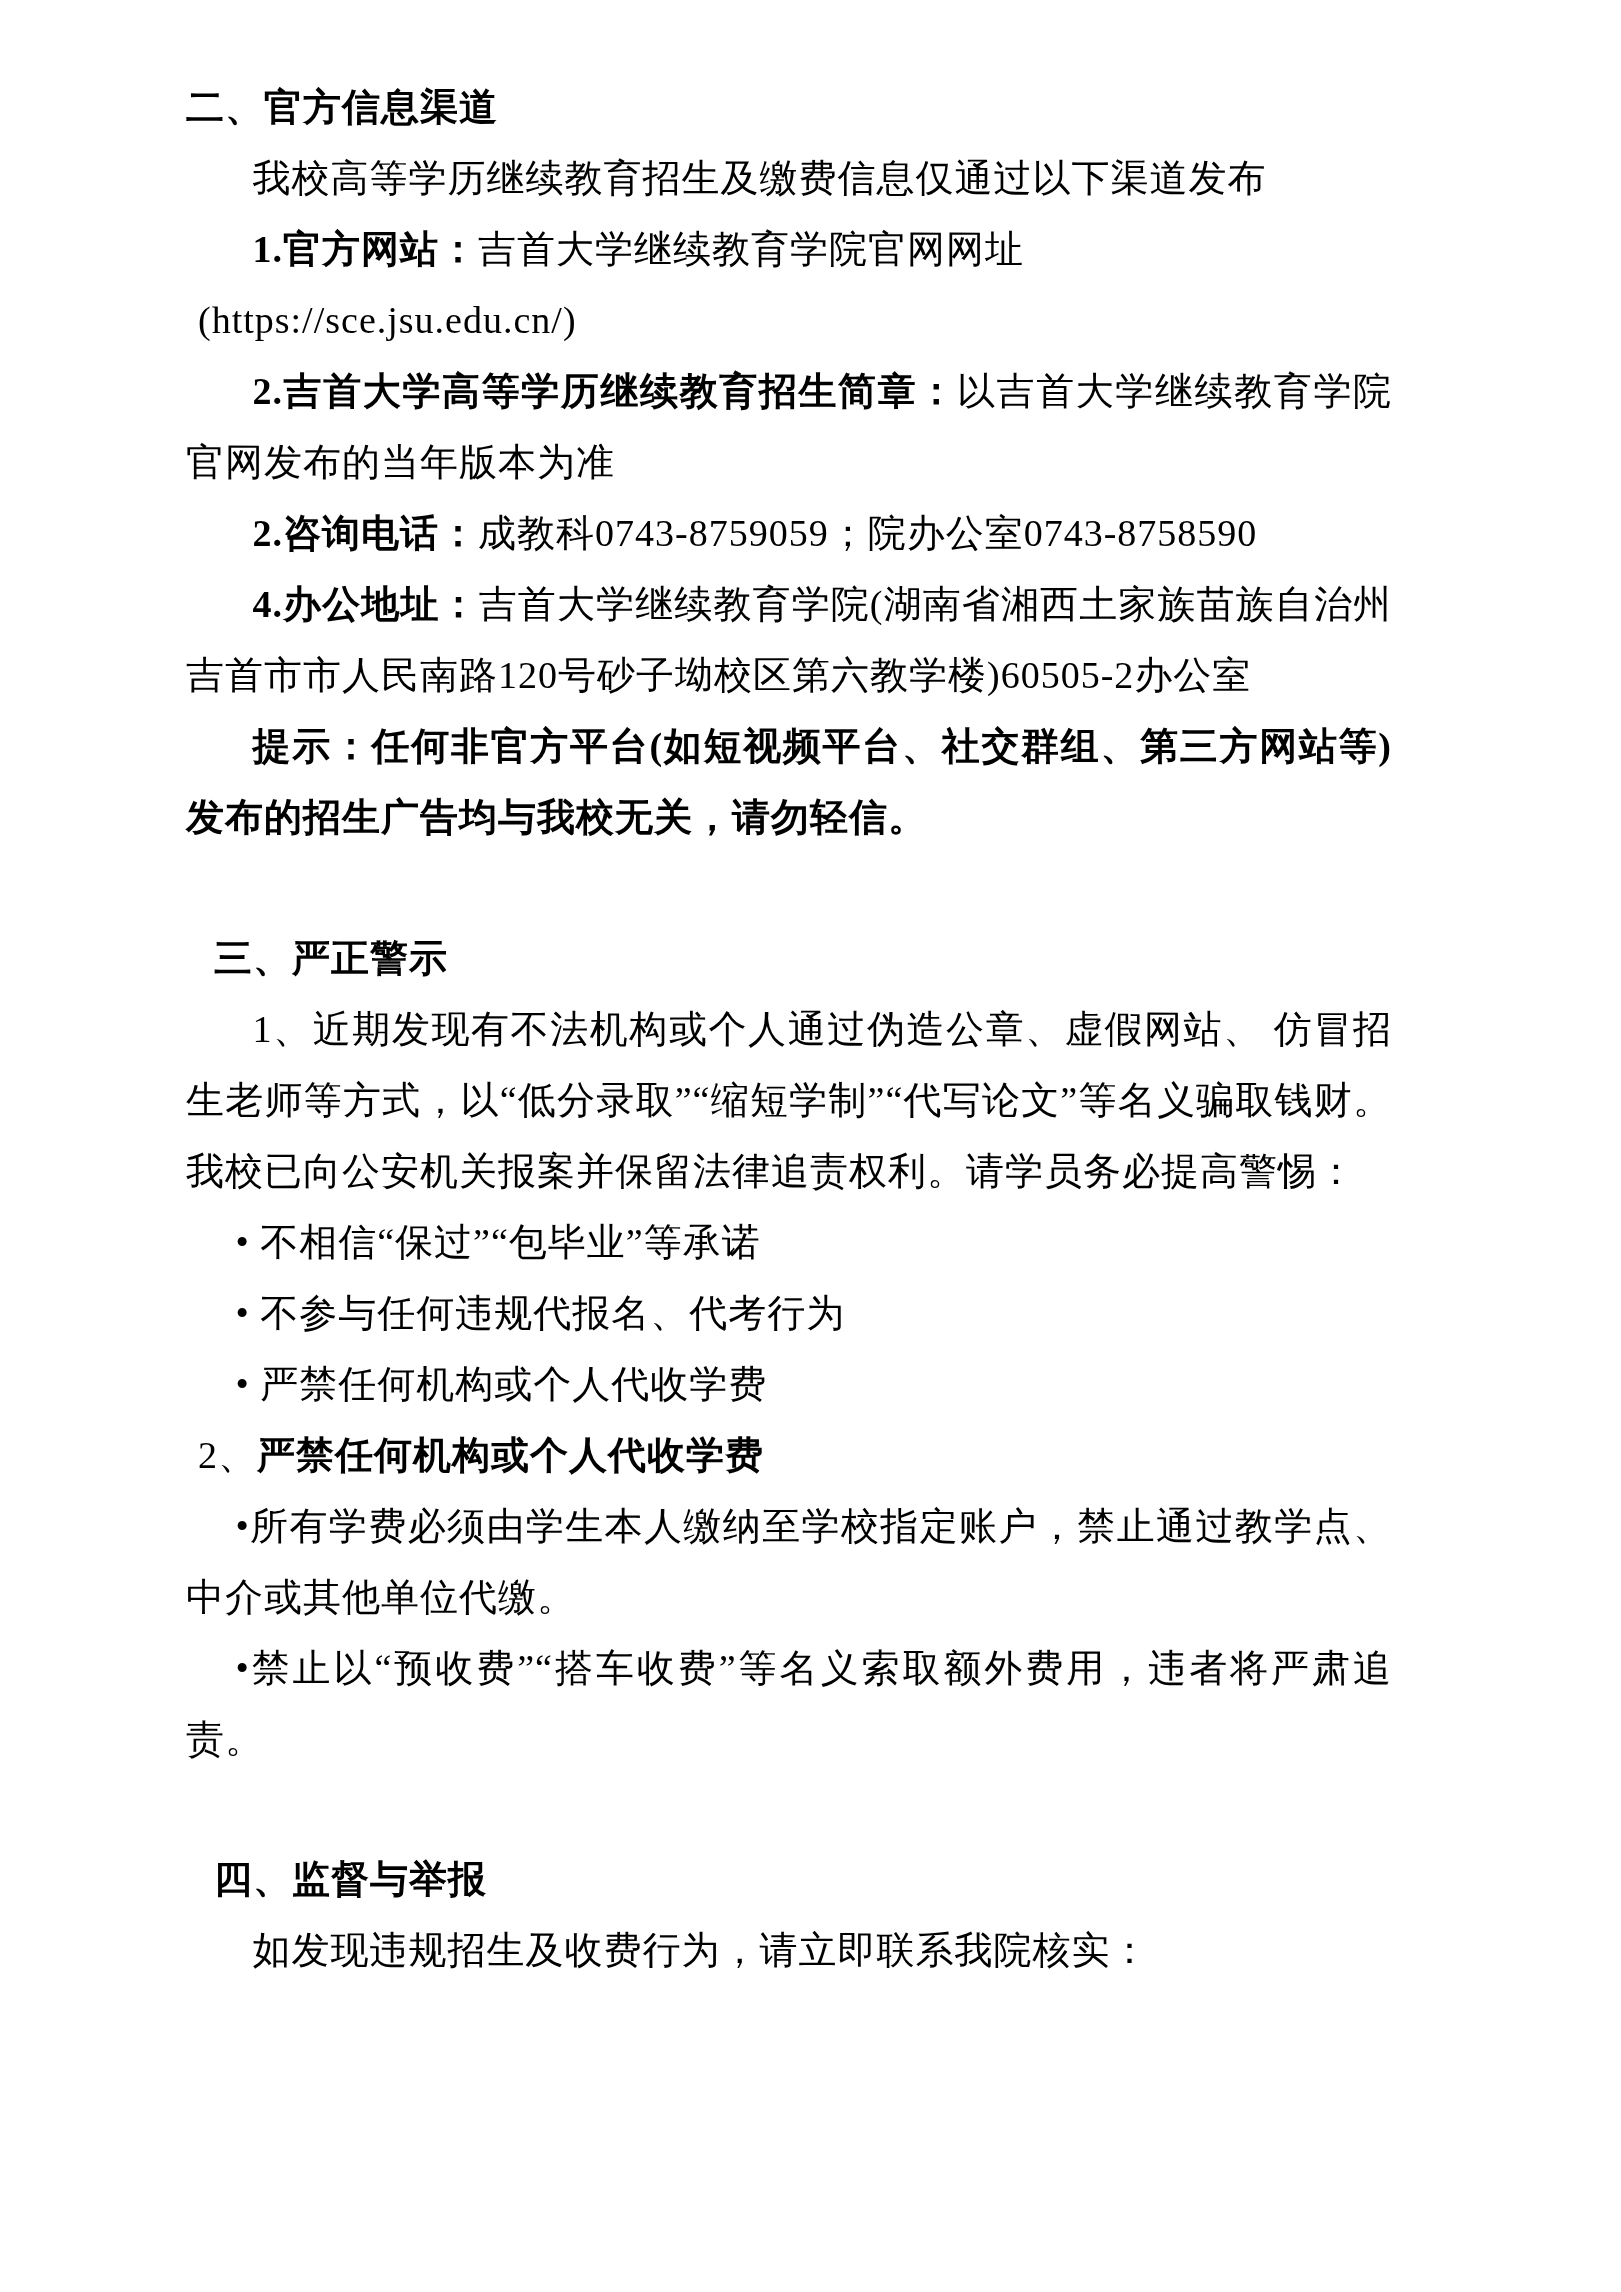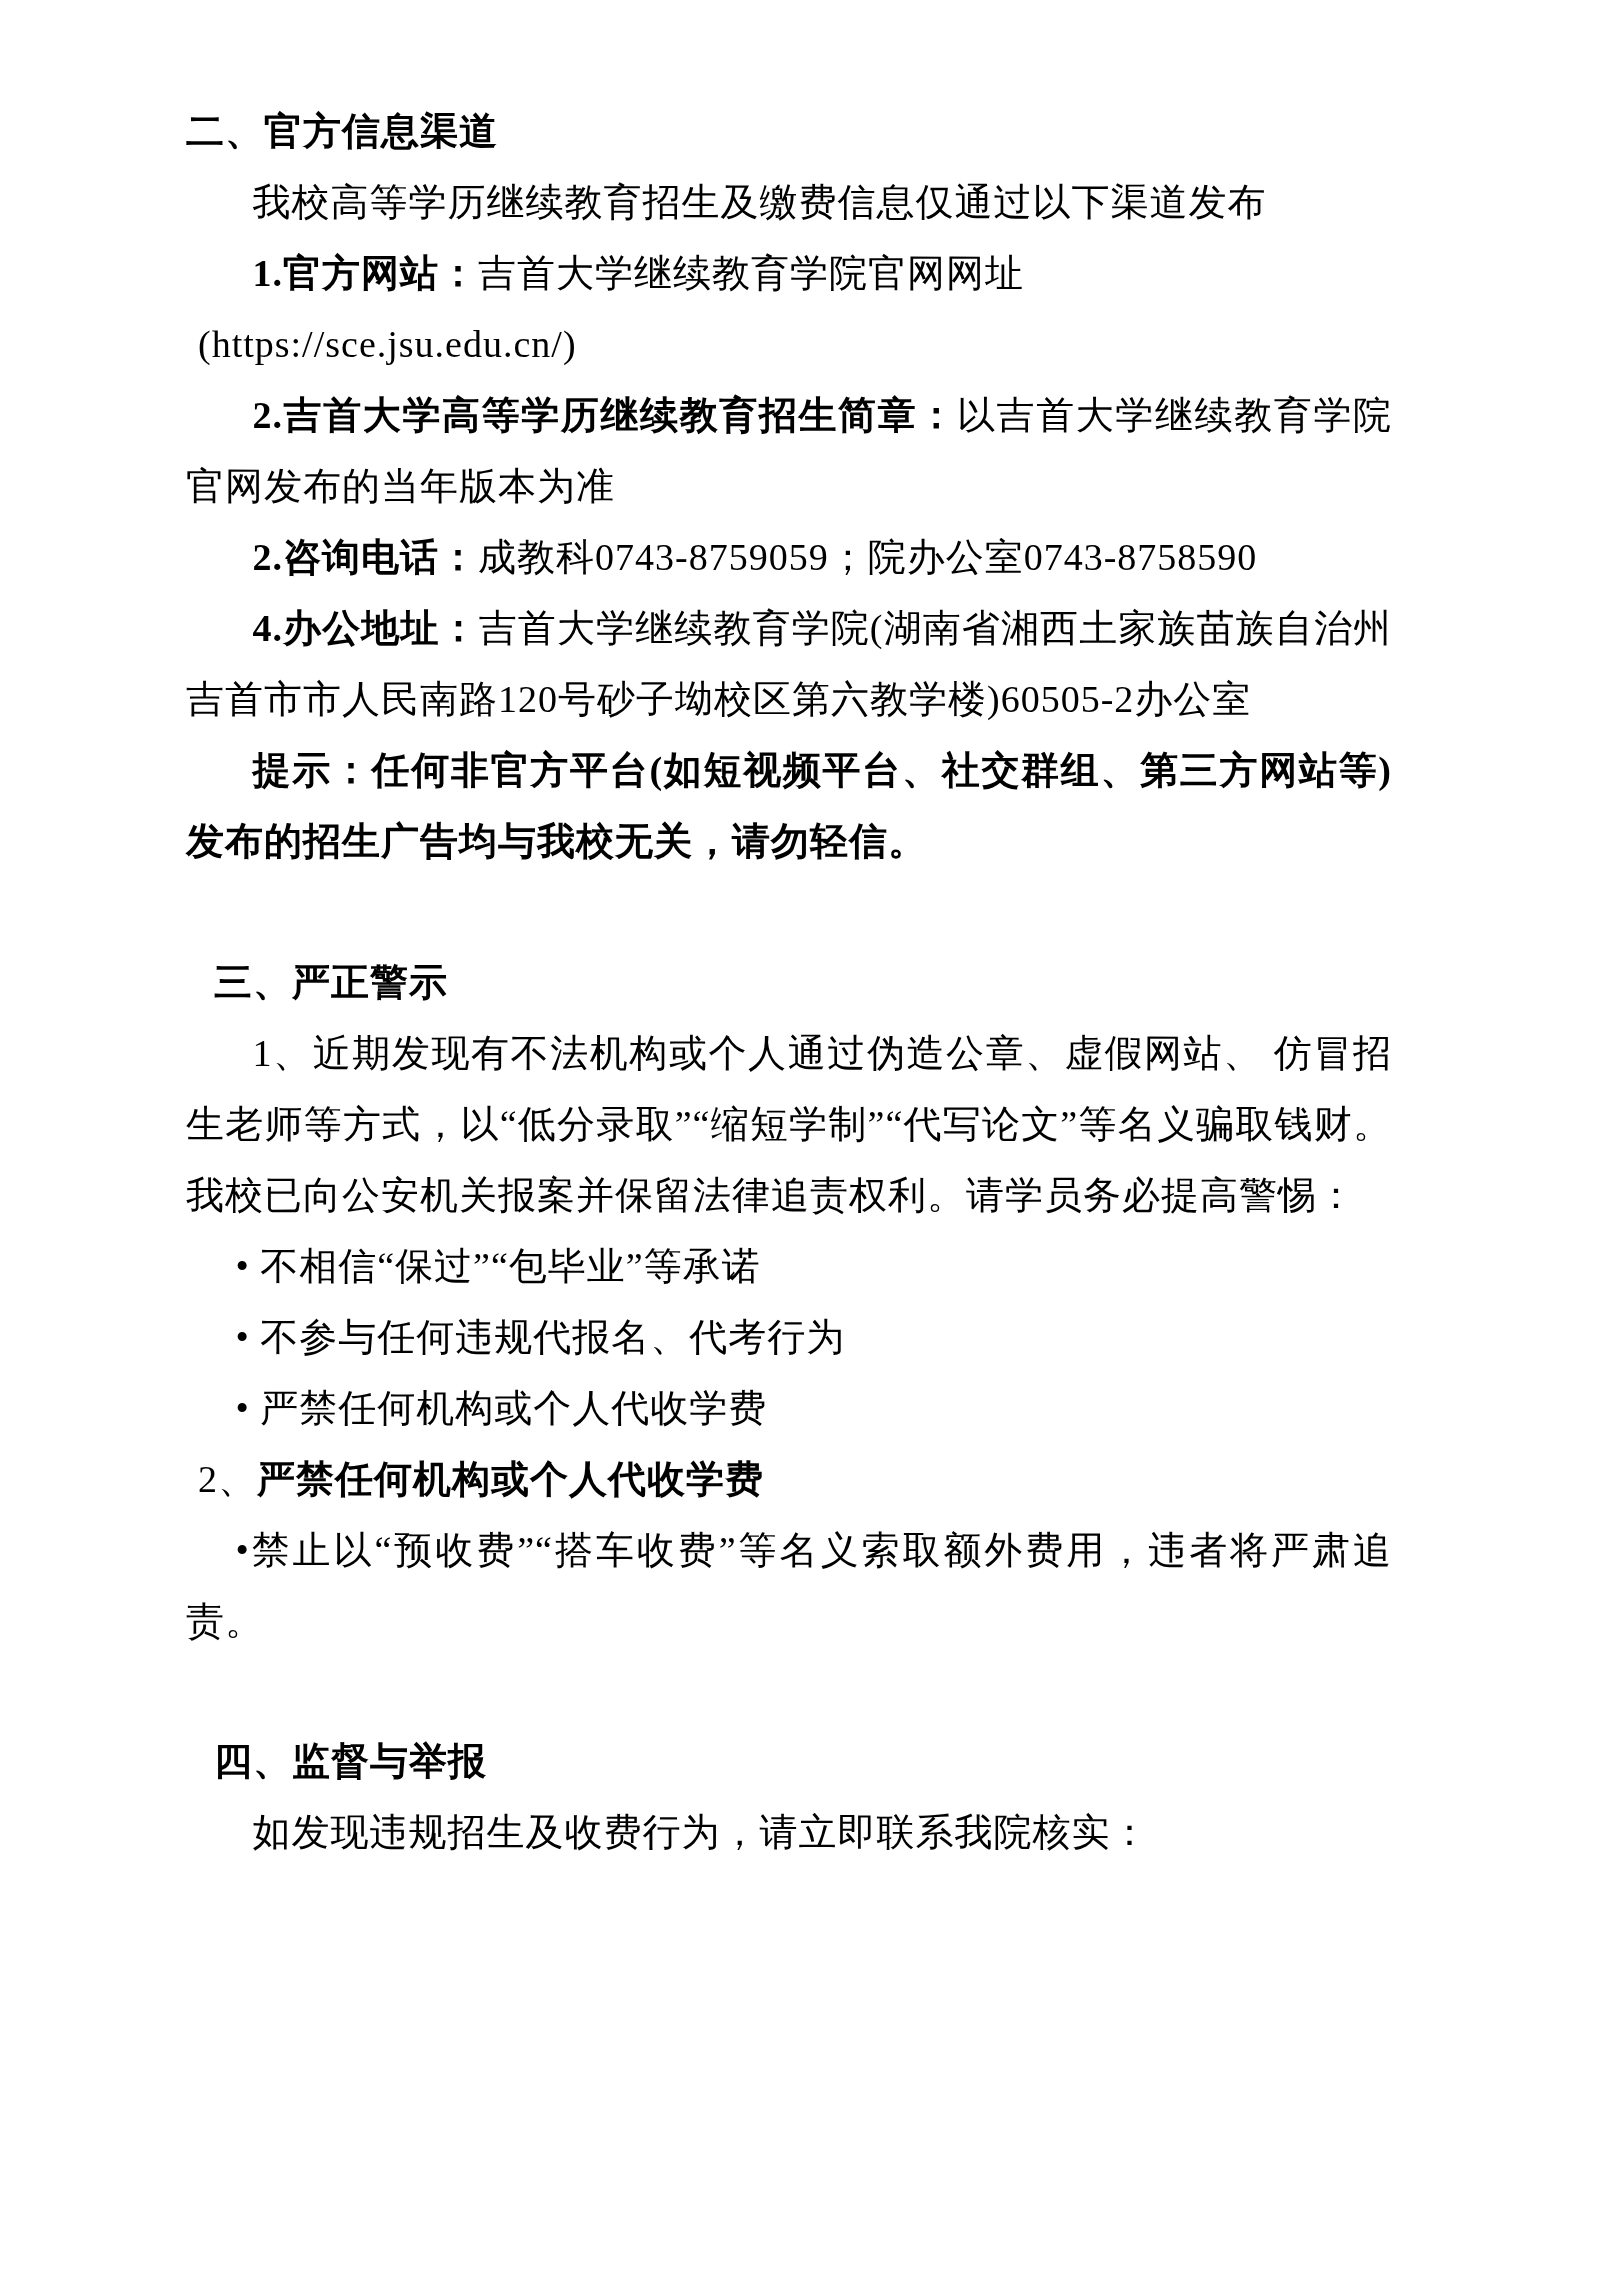--- a/index.html
+++ b/index.html
@@ -6,21 +6,21 @@
   body {
     width: 1621px; height: 2293px;
     background: #ffffff;
     color: #000000;
     font-family: "Liberation Serif", "DejaVu Serif", serif;
     overflow: hidden;
   }
   .page {
     box-sizing: border-box;
     width: 1621px; height: 2293px;
-    padding: 96px 229px 59px 186px;
+    padding: 72px 229px 59px 186px;
   }
   .doc p {
     margin: 0;
     font-size: 38px;
     line-height: 1.87;
     letter-spacing: 1px;
     text-align: justify;
     text-justify: inter-ideograph;
     word-break: break-all;
   }
@@ -48,18 +48,19 @@
       <p class="para"><span class="b">2.吉首大学高等学历继续教育招生简章：</span><span>以吉首大学继续教育学院官网发布的当年版本为准</span></p>
       <p class="para"><span class="b">2.咨询电话：</span><span>成教科0743-8759059；院办公室0743-8758590</span></p>
       <p class="para"><span class="b">4.办公地址：</span><span>吉首大学继续教育学院(湖南省湘西土家族苗族自治州吉首市市人民南路120号砂子坳校区第六教学楼)60505-2办公室</span></p>
       <p class="para"><span class="b">提示：任何非官方平台(如短视频平台、社交群组、第三方网站等)发布的招生广告均与我校无关，请勿轻信。</span></p>
       <p class="heading gap"><span class="b">三、严正警示</span></p>
       <p class="para"><span>1、近期发现有不法机构或个人通过伪造公章、虚假网站、 仿冒招生老师等方式，以“低分录取”“缩短学制”“代写论文”等名义骗取钱财。我校已向公安机关报案并保留法律追责权利。请学员务必提高警惕：</span></p>
       <p class="bullet"><span>• 不相信“保过”“包毕业”等承诺</span></p>
       <p class="bullet"><span>• 不参与任何违规代报名、代考行为</span></p>
       <p class="bullet"><span>• 严禁任何机构或个人代收学费</span></p>
       <p class="flush"><span>2、</span><span class="b">严禁任何机构或个人代收学费</span></p>
+      <p class="bullet"><span>•所有学费必须由学生本人缴纳至学校指定账户，禁止通过教学点、中介或其他单位代缴。</span></p>
       <p class="bullet"><span>•禁止以“预收费”“搭车收费”等名义索取额外费用，违者将严肃追责。</span></p>
       <p class="heading gap"><span class="b">四、监督与举报</span></p>
       <p class="para"><span>如发现违规招生及收费行为，请立即联系我院核实：</span></p>
     </div>
 </div>
 
 
 </body></html>

